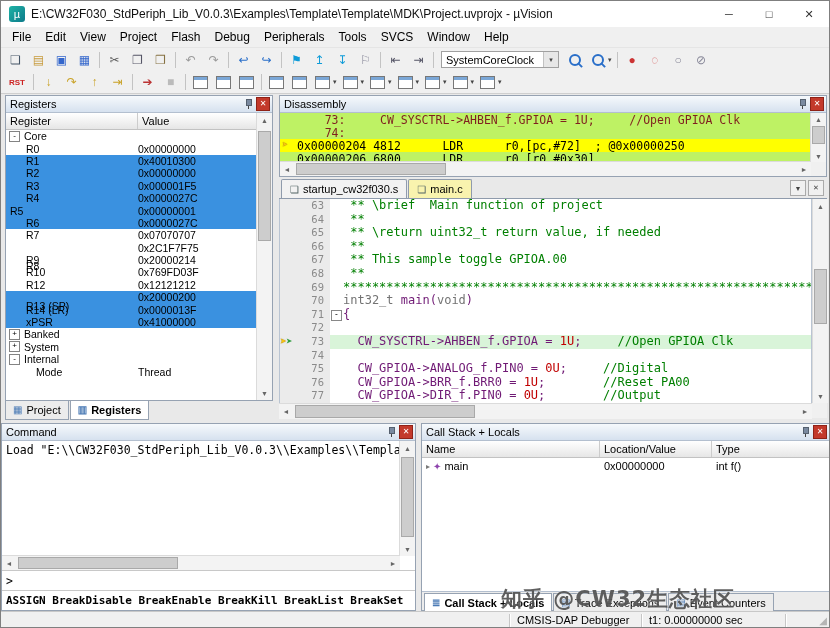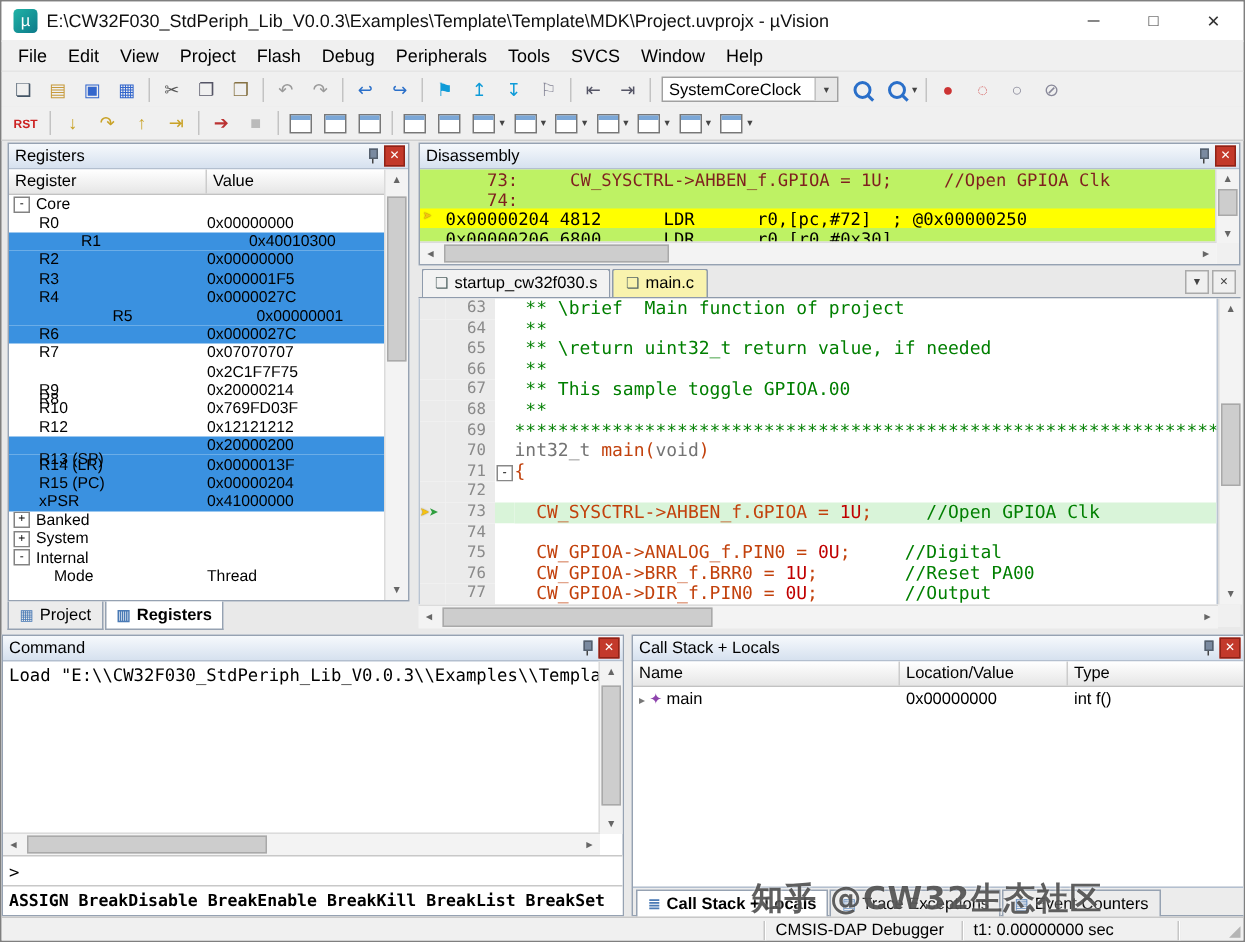--- a/index.html
+++ b/index.html
@@ -72,21 +72,21 @@
   .arrow-y{position:absolute;left:0;top:0;color:#f5c211;font-size:11px;text-shadow:0 0 1px #806000;}
   .arrow-g{position:absolute;left:6px;top:0;color:#2f9e3f;font-size:11px;}
   .ed-num{width:33px;background:#ebebeb;color:#8a8a8a;text-align:right;padding-right:6px;font-size:10.5px;line-height:13.6px;flex:none;box-sizing:border-box;}
   .ed-fold{width:13px;flex:none;background:#fff;position:relative;}
   .fold-box{position:absolute;left:1px;top:2px;width:9px;height:9px;border:1px solid #888;background:#fff;font-size:8px;line-height:7px;text-align:center;}
   .ed-code{flex:1;white-space:pre;line-height:13.6px;overflow:hidden;}
   .ed-line.hl .ed-fold,.ed-line.hl .ed-code{background:#d9f4d9;}
   .tk-cmt{color:#007f00;}
   .tk-kw{color:#737373;}
   .tk-num{color:#c00000;}
-  .tk-code{color:#c2410c;}
+  .tk-code{color:#701a75;}
   
   #command-content{position:absolute;top:17px;left:0;right:15px;bottom:54px;font-family:"DejaVu Sans Mono",monospace;font-size:11.5px;padding:2px 4px;white-space:pre;overflow:hidden;}
   .cmd-prompt{position:absolute;left:0;right:0;bottom:20px;height:20px;border-top:1px solid #c8c8c8;font-family:"DejaVu Sans Mono",monospace;font-size:11.5px;padding:3px 4px;box-sizing:border-box;background:#fff;}
   .cmd-help{position:absolute;left:0;right:0;bottom:0;height:20px;border-top:1px solid #c8c8c8;font-family:"DejaVu Sans Mono",monospace;font-size:11px;font-weight:bold;padding:3px 4px;box-sizing:border-box;white-space:nowrap;overflow:hidden;background:#fff;}
   
   #callstack-rows{position:absolute;top:34px;left:0;right:0;bottom:19px;overflow:hidden;font-size:11px;}
   .cs-row{height:16px;display:flex;align-items:center;}
   .cs-c1{width:178px;display:flex;align-items:center;gap:3px;padding-left:4px;flex:none;box-sizing:border-box;}
   .cs-c2{width:112px;flex:none;padding-left:4px;box-sizing:border-box;}
   .cs-c3{flex:1;padding-left:4px;}
@@ -249,21 +249,21 @@
           </span>
           <span class="reg-c2"></span>
         </div>
         <div class="reg-row">
           <span class="reg-c1" style="padding-left: 20px;">
             <span>R0</span>
           </span>
           <span class="reg-c2">0x00000000</span>
         </div>
         <div class="reg-row sel">
-          <span class="reg-c1" style="padding-left: 20px; margin-left: 28px;">
+          <span class="reg-c1" style="padding-left: 20px;">
             <span>R1</span>
           </span>
           <span class="reg-c2">0x40010300</span>
         </div>
         <div class="reg-row sel">
           <span class="reg-c1" style="padding-left: 20px;">
             <span>R2</span>
           </span>
           <span class="reg-c2">0x00000000</span>
         </div>
@@ -273,21 +273,21 @@
           </span>
           <span class="reg-c2">0x000001F5</span>
         </div>
         <div class="reg-row sel">
           <span class="reg-c1" style="padding-left: 20px;">
             <span>R4</span>
           </span>
           <span class="reg-c2">0x0000027C</span>
         </div>
         <div class="reg-row sel">
-          <span class="reg-c1" style="padding-left: 36px; margin-left: 33px;">
+          <span class="reg-c1" style="padding-left: 4px;">
             <span>R5</span>
           </span>
           <span class="reg-c2">0x00000001</span>
         </div>
         <div class="reg-row sel">
           <span class="reg-c1" style="padding-left: 20px;">
             <span>R6</span>
           </span>
           <span class="reg-c2">0x0000027C</span>
         </div>
@@ -325,26 +325,20 @@
           <span class="reg-c1" style="padding-left: 20px; margin-top: 18px;">
             <span>R13 (SP)</span>
           </span>
           <span class="reg-c2">0x20000200</span>
         </div>
         <div class="reg-row sel">
           <span class="reg-c1" style="padding-left: 20px;">
             <span>R14 (LR)</span>
           </span>
           <span class="reg-c2">0x0000013F</span>
-        </div>
-        <div class="reg-row sel">
-          <span class="reg-c1" style="padding-left: 20px;">
-            <span>R15 (PC)</span>
-          </span>
-          <span class="reg-c2">0x00000204</span>
         </div>
         <div class="reg-row sel">
           <span class="reg-c1" style="padding-left: 20px;">
             <span>xPSR</span>
           </span>
           <span class="reg-c2">0x41000000</span>
         </div>
         <div class="reg-row">
           <span class="reg-c1" style="padding-left: 3px;">
             <span class="exp">+</span>

